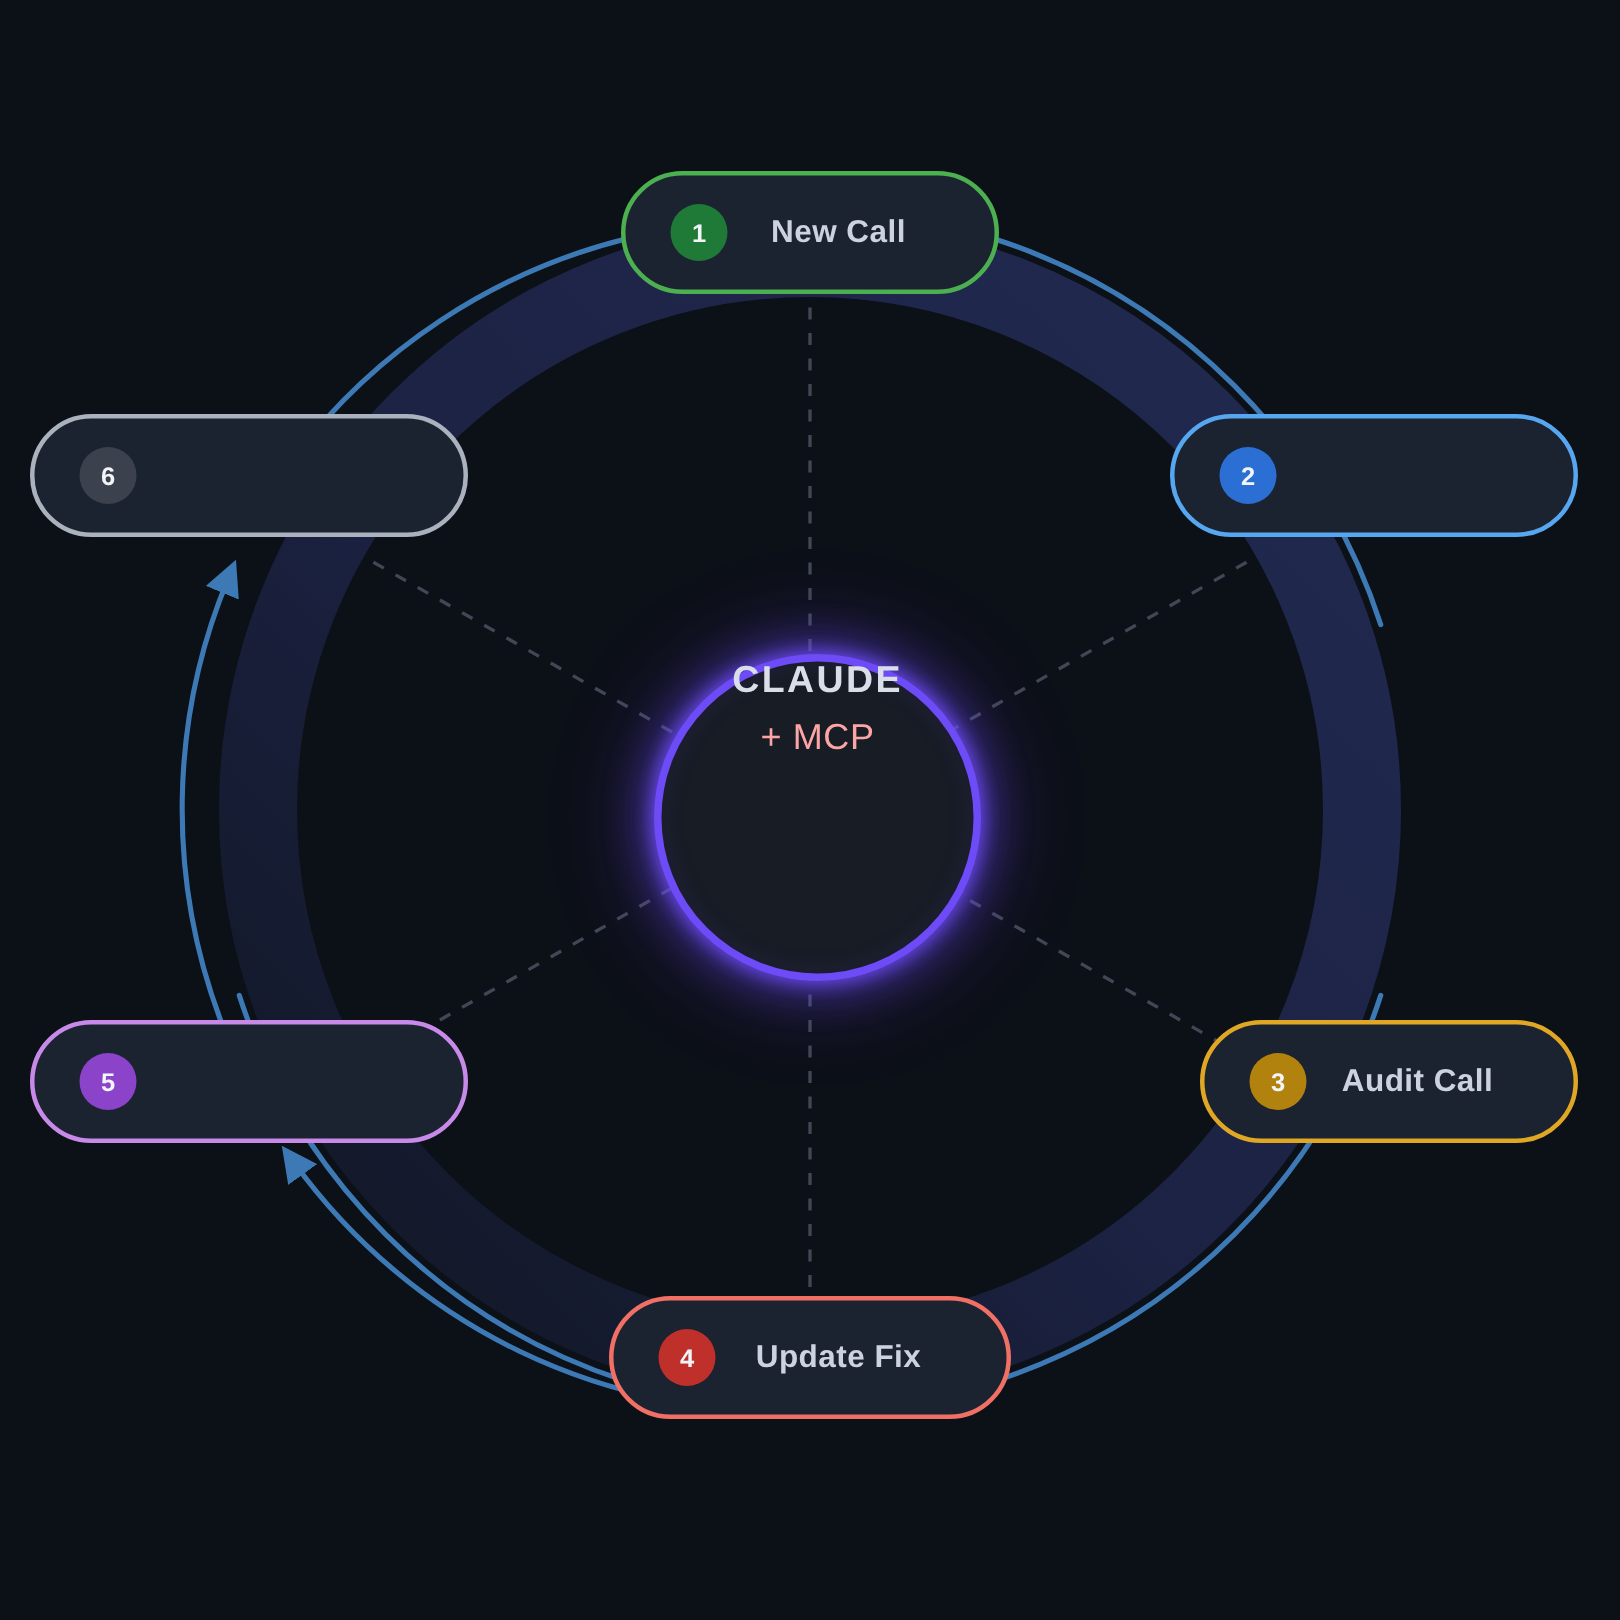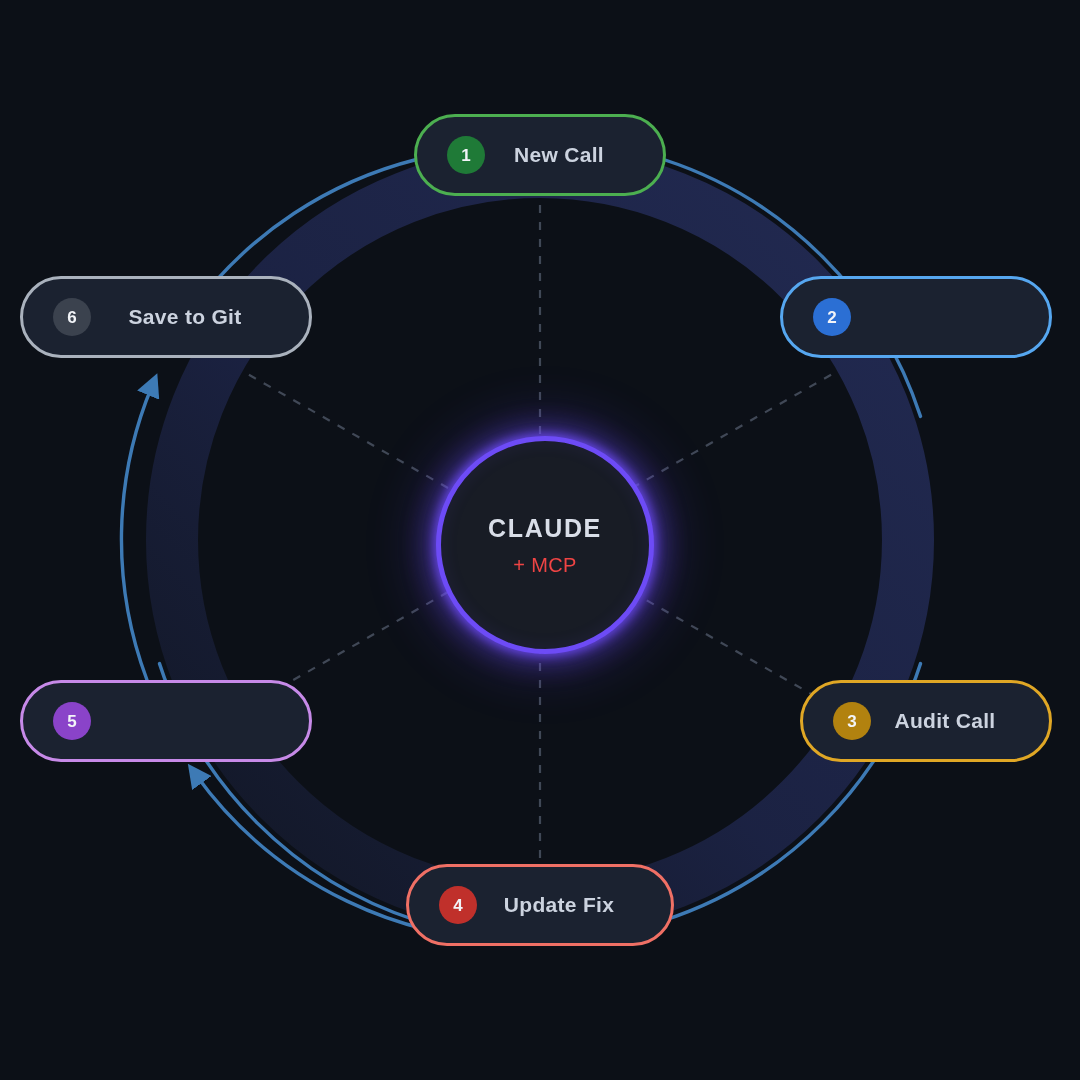--- a/index.html
+++ b/index.html
@@ -36,34 +36,33 @@
     background: #181c25;
     border: 5px solid #6d4bf6;
     box-shadow:
        0 0 10px 3px rgba(109,75,246,0.75),
        0 0 28px 8px rgba(109,75,246,0.45),
        0 0 54px 18px rgba(109,75,246,0.22),
        inset 0 0 18px rgba(109,75,246,0.10);
     display: flex;
     flex-direction: column;
     align-items: center;
-    justify-content: center;
     z-index: 6;
   }
   .hub-title {
     color: #d9dee8;
     font-size: 25px;
     font-weight: bold;
     letter-spacing: 1.6px;
     line-height: 1;
     margin-bottom: 14px;
   }
   .hub-sub {
-    color: #ef4444;
-    font-size: 20px;
+    color: #fca5a5;
+    font-size: 24px;
     font-weight: normal;
     letter-spacing: 0.4px;
     line-height: 1;
   }
 
   
   .node {
     position: absolute;
     height: 82px;
     border-radius: 41px;
@@ -173,16 +172,15 @@
     <span class="badge" style="background: rgb(192, 48, 43);">4</span>
     <span class="node-label">Update Fix</span>
   </div>
 
   <div class="node" id="node-5" style="border-color: rgb(199, 138, 232);">
     <span class="badge" style="background: rgb(138, 67, 201);">5</span>
   </div>
 
   <div class="node" id="node-6" style="border-color: rgb(170, 178, 189);">
     <span class="badge" style="background: rgb(59, 66, 78);">6</span>
-    <span class="node-label">Save to Git</span>
   </div>
 
 </div>
 
 </body></html>

